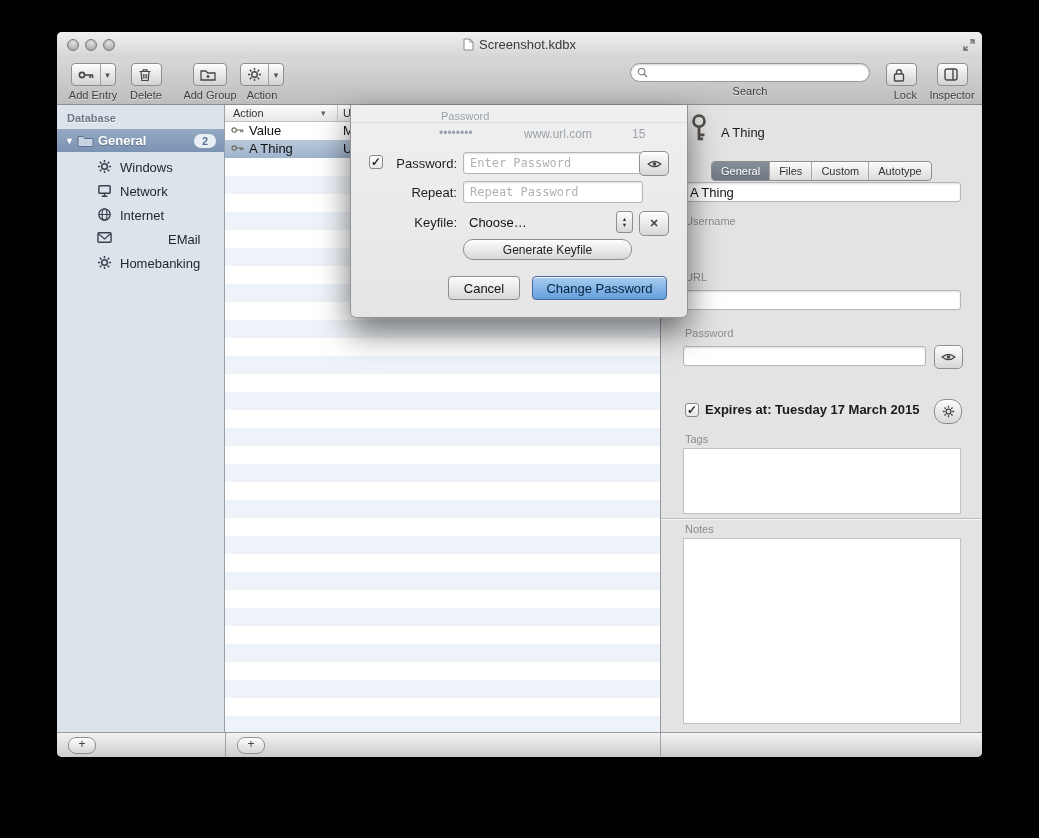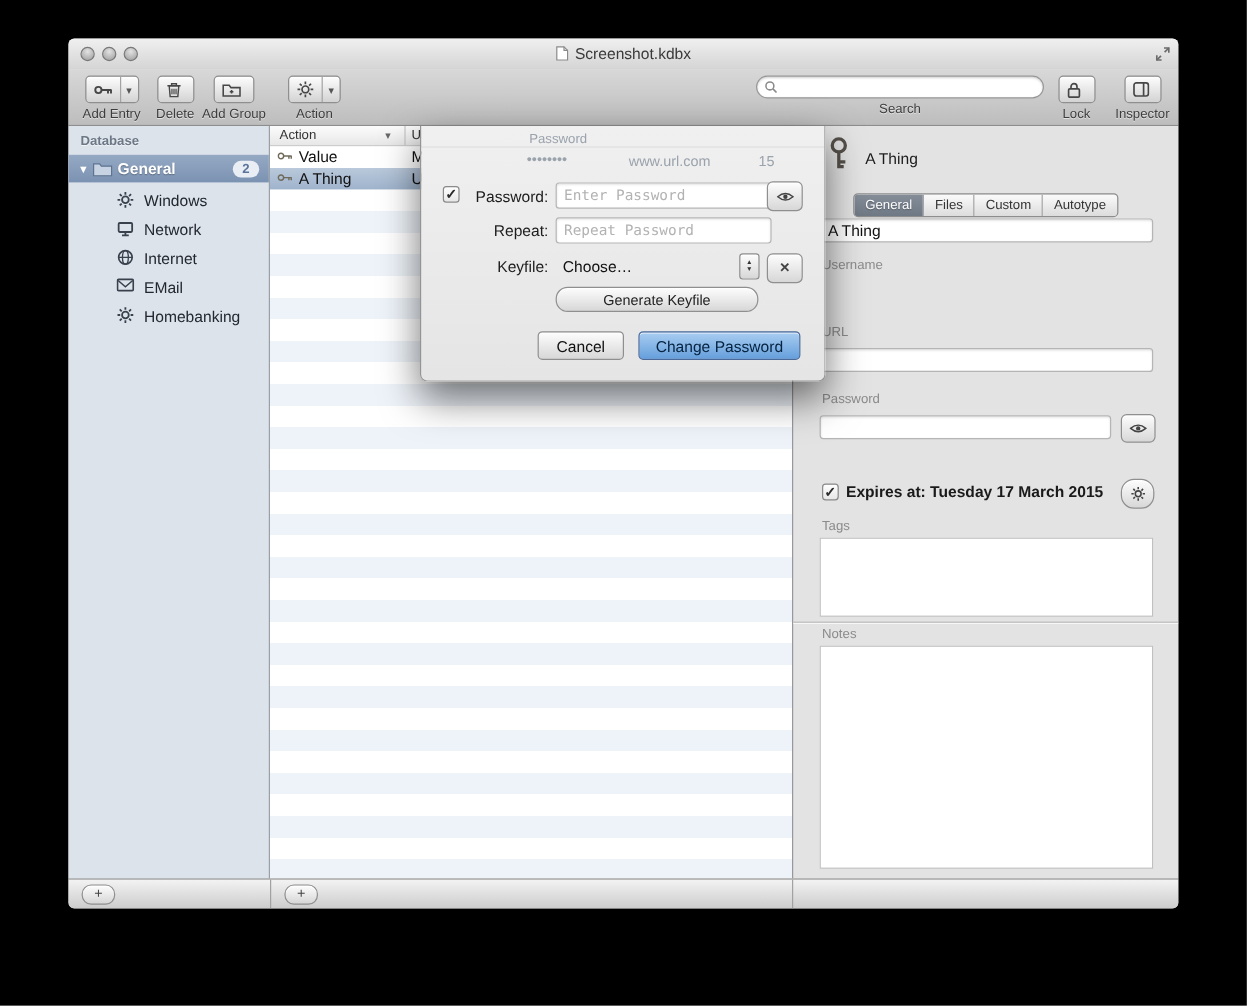--- a/index.html
+++ b/index.html
@@ -149,21 +149,21 @@
           <svg width="14" height="15" viewBox="0 0 14 15">
               <path d="M3 4.5h8l-.8 9H3.8z" fill="none" stroke="currentColor" stroke-width="1.2"></path>
               <path d="M1.5 4.5h11M5 4.5V2.8h4v1.7" fill="none" stroke="currentColor" stroke-width="1.2"></path>
               <path d="M5.3 7v4.5M7 7v4.5M8.7 7v4.5" stroke="currentColor" stroke-width="1"></path>
             </svg>
         </span>
       </div>
       <div class="lbl">Delete</div>
     </div>
 
-    <div class="titem" style="left:109px;width:58px;">
+    <div class="titem" style="left:124px;width:58px;">
       <div class="tbtn" style="width:34px;">
         <span class="seg">
           <svg width="16" height="13" viewBox="0 0 16 13">
               <path d="M1 3h5l1.5 2H15v7H1z" fill="none" stroke="currentColor" stroke-width="1.3"></path>
               <path d="M8 7v3M6.5 8.5h3" stroke="currentColor" stroke-width="1.3"></path>
             </svg>
         </span>
       </div>
       <div class="lbl">Add Group</div>
     </div>
@@ -187,21 +187,21 @@
       <div class="searchfield">
         <svg width="11" height="11" viewBox="0 0 12 12">
             <circle cx="5" cy="5" r="3.6" fill="none" stroke="#8b8b8b" stroke-width="1.4"></circle>
             <path d="M7.8 7.8L11 11" stroke="#8b8b8b" stroke-width="1.6"></path>
           </svg>
         <input type="text" style="">
       </div>
       <div class="lbl">Search</div>
     </div>
 
-    <div class="titem" style="left:820px;width:40px;">
+    <div class="titem" style="left:820px;width:40px;align-items:flex-end;">
       <div class="tbtn" style="width:31px;">
         <span class="seg">
           <svg width="12" height="14" viewBox="0 0 12 14">
               <rect x="1.5" y="6" width="9" height="7" rx="1" fill="none" stroke="currentColor" stroke-width="1.4"></rect>
               <path d="M3.5 6V4.2a2.5 2.5 0 015 0V6" fill="none" stroke="currentColor" stroke-width="1.4"></path>
             </svg>
         </span>
       </div>
       <div class="lbl">Lock</div>
     </div>
@@ -255,21 +255,21 @@
       <div class="sb-item" style="top:98px;">
         <span class="icon">
             <svg width="15" height="15" viewBox="0 0 16 16">
               <circle cx="8" cy="8" r="6" fill="none" stroke="currentColor" stroke-width="1.5"></circle>
               <ellipse cx="8" cy="8" rx="2.6" ry="6" fill="none" stroke="currentColor" stroke-width="1.2"></ellipse>
               <path d="M2 8h12" stroke="currentColor" stroke-width="1.2"></path>
             </svg>
           </span>
         <span class="ilabel">Internet</span>
       </div>
-      <div class="sb-item" style="top:122px;">
+      <div class="sb-item" style="top:122px;gap:48px;">
         <span class="icon">
             <svg width="15" height="13" viewBox="0 0 16 13">
               <rect x="1" y="1.5" width="14" height="10" rx="1" fill="none" stroke="currentColor" stroke-width="1.5"></rect>
               <path d="M1.5 2.5L8 8l6.5-5.5" fill="none" stroke="currentColor" stroke-width="1.3"></path>
             </svg>
           </span>
         <span class="ilabel">EMail</span>
       </div>
       <div class="sb-item" style="top:146px;">
         <span class="icon">

